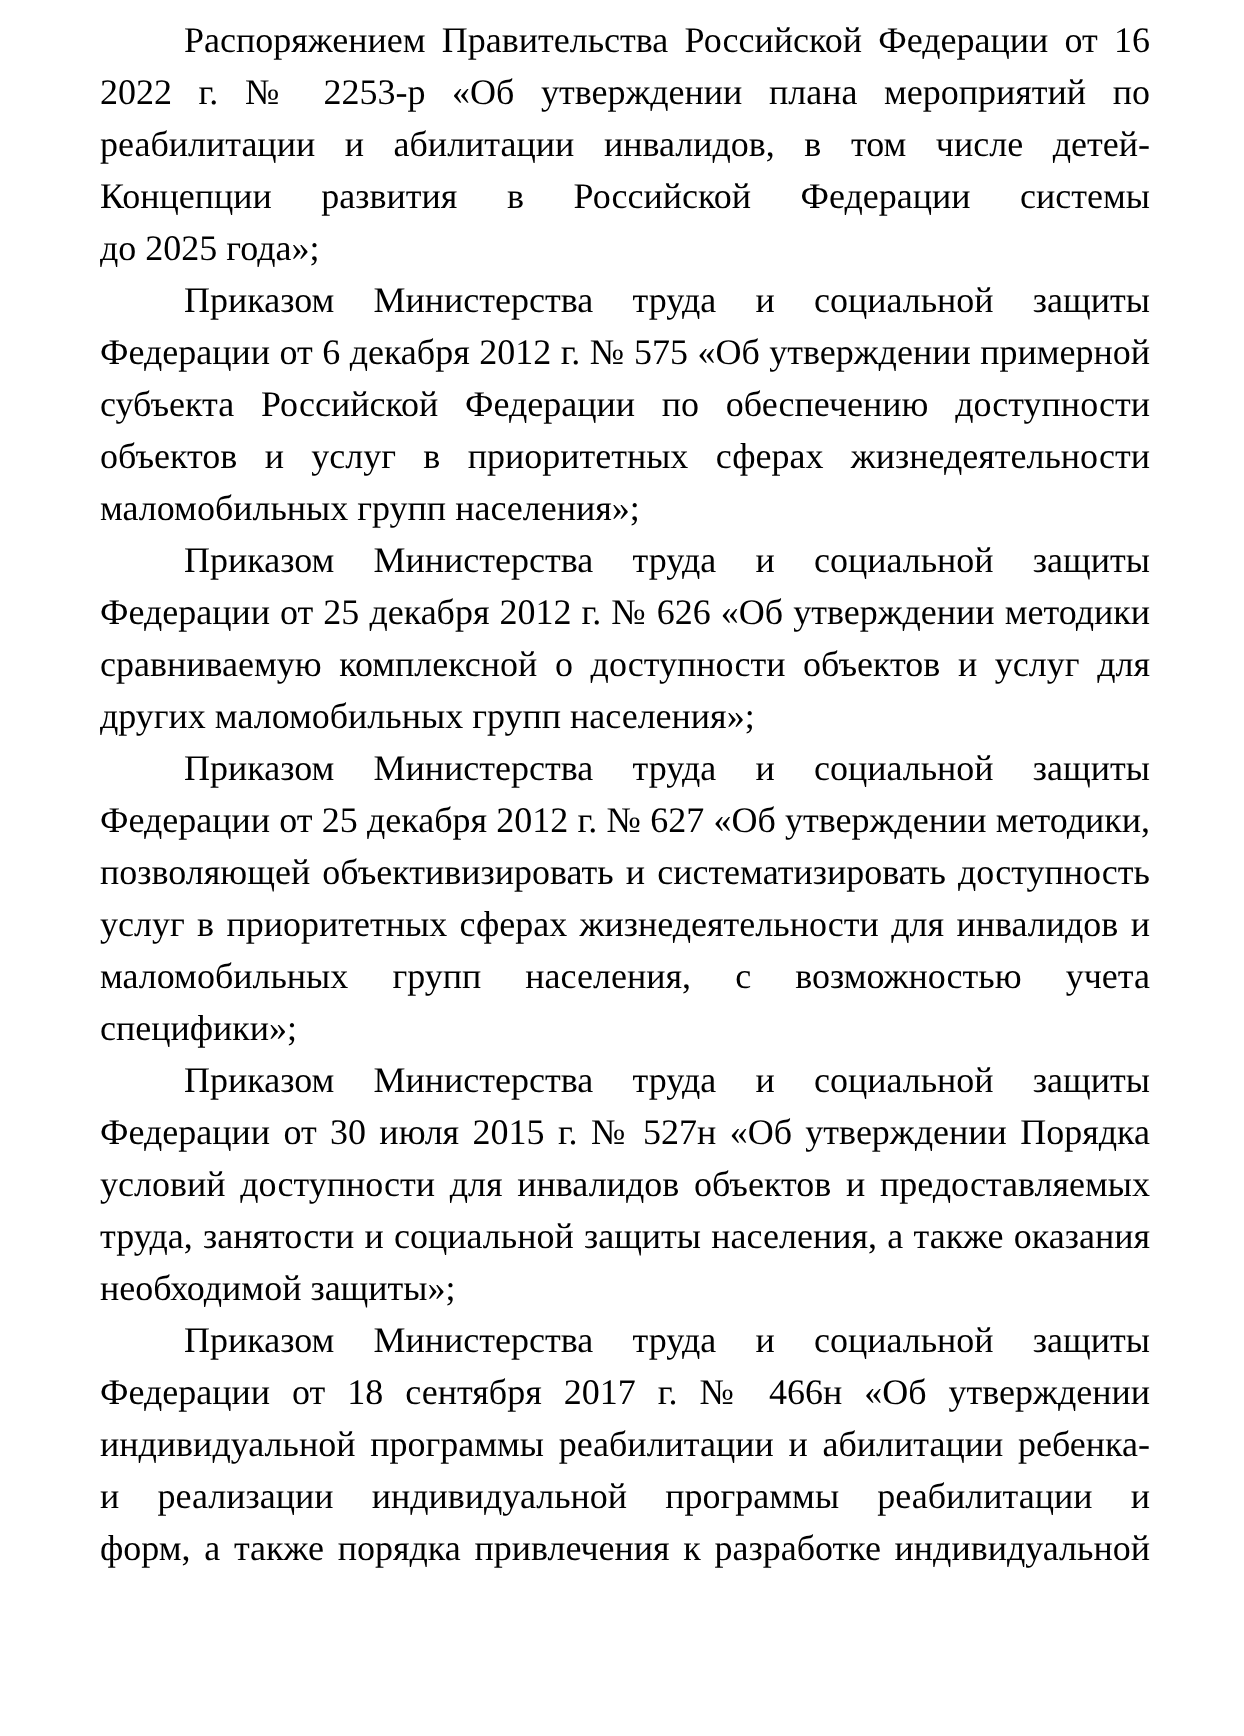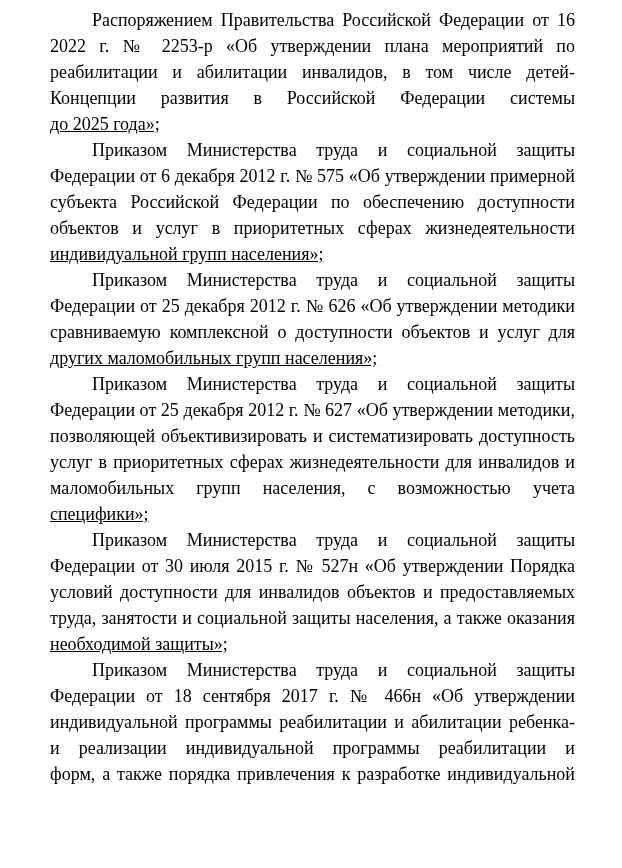--- a/index.html
+++ b/index.html
@@ -36,41 +36,40 @@
     text-align: justify;
     text-align-last: justify;
     white-space: normal;
   }
   .line.first {
     text-indent: 42px;
   }
   .line.para-end {
     text-align: right;
     text-align-last: left;
-    text-decoration: underline;
   }
 </style>
 </head>
 <body>
 
 <div class="page">
   <div class="doc-text" id="doc-text">
       <div class="para">
         <div class="line first">Распоряжением Правительства Российской Федерации от 16 августа</div>
         <div class="line">2022 г. № 2253-р «Об утверждении плана мероприятий по реализации</div>
         <div class="line">реабилитации и абилитации инвалидов, в том числе детей-инвалидов, на период</div>
         <div class="line">Концепции развития в Российской Федерации системы комплексной</div>
         <div class="line para-end">до 2025 года»;</div>
       </div>
       <div class="para">
         <div class="line first">Приказом Министерства труда и социальной защиты Российской</div>
         <div class="line">Федерации от 6 декабря 2012 г. № 575 «Об утверждении примерной программы</div>
         <div class="line">субъекта Российской Федерации по обеспечению доступности приоритетных</div>
         <div class="line">объектов и услуг в приоритетных сферах жизнедеятельности инвалидов и других</div>
-        <div class="line para-end">индивидуальной групп населения»;</div>
+        <div class="line para-end">маломобильных групп населения»;</div>
       </div>
       <div class="para">
         <div class="line first">Приказом Министерства труда и социальной защиты Российской</div>
         <div class="line">Федерации от 25 декабря 2012 г. № 626 «Об утверждении методики</div>
         <div class="line">сравниваемую комплексной о доступности объектов и услуг для инвалидов и</div>
         <div class="line para-end">других маломобильных групп населения»;</div>
       </div>
       <div class="para">
         <div class="line first">Приказом Министерства труда и социальной защиты Российской</div>
         <div class="line">Федерации от 25 декабря 2012 г. № 627 «Об утверждении методики,</div>

